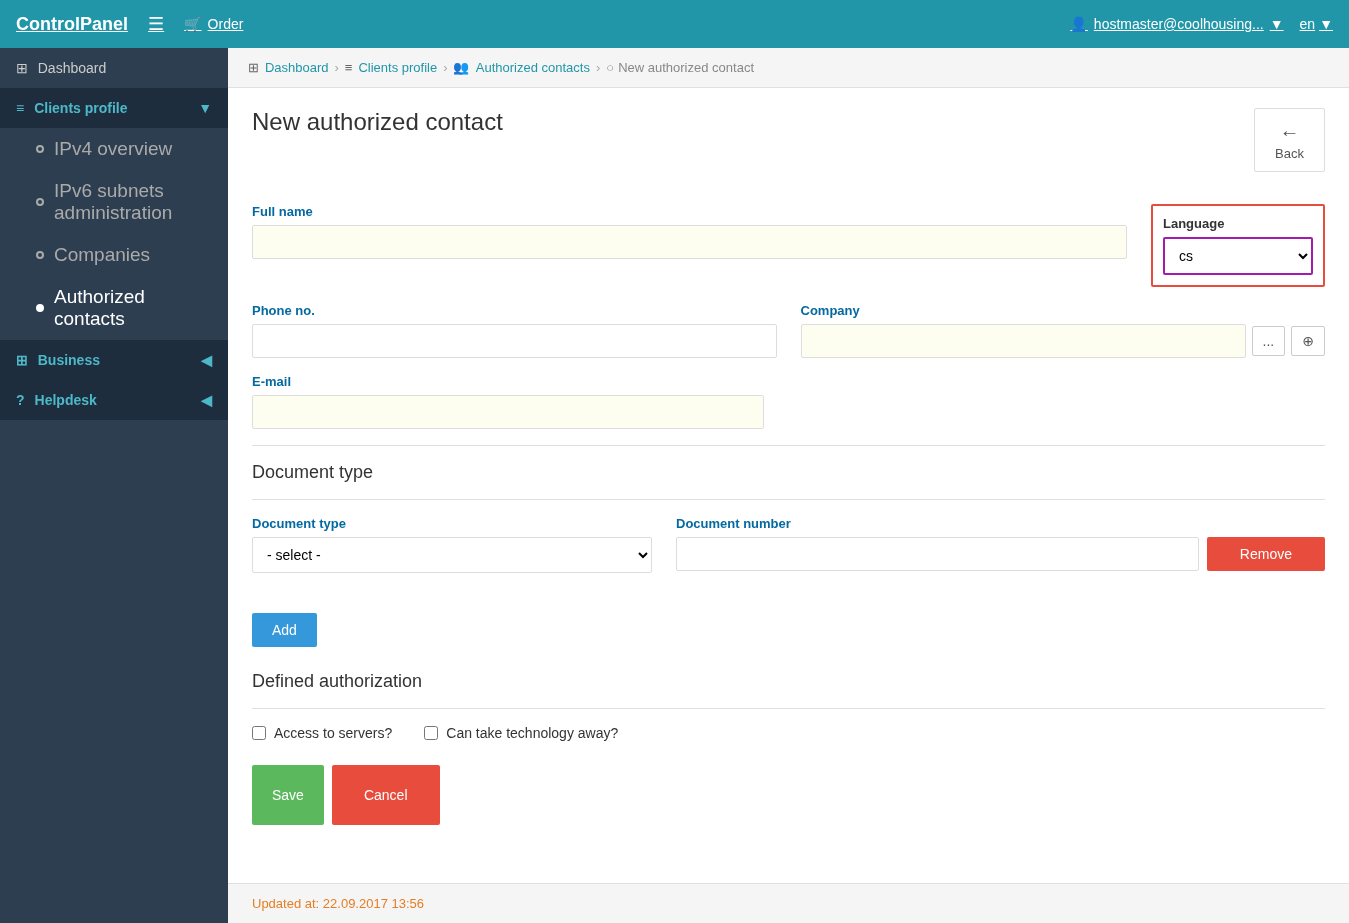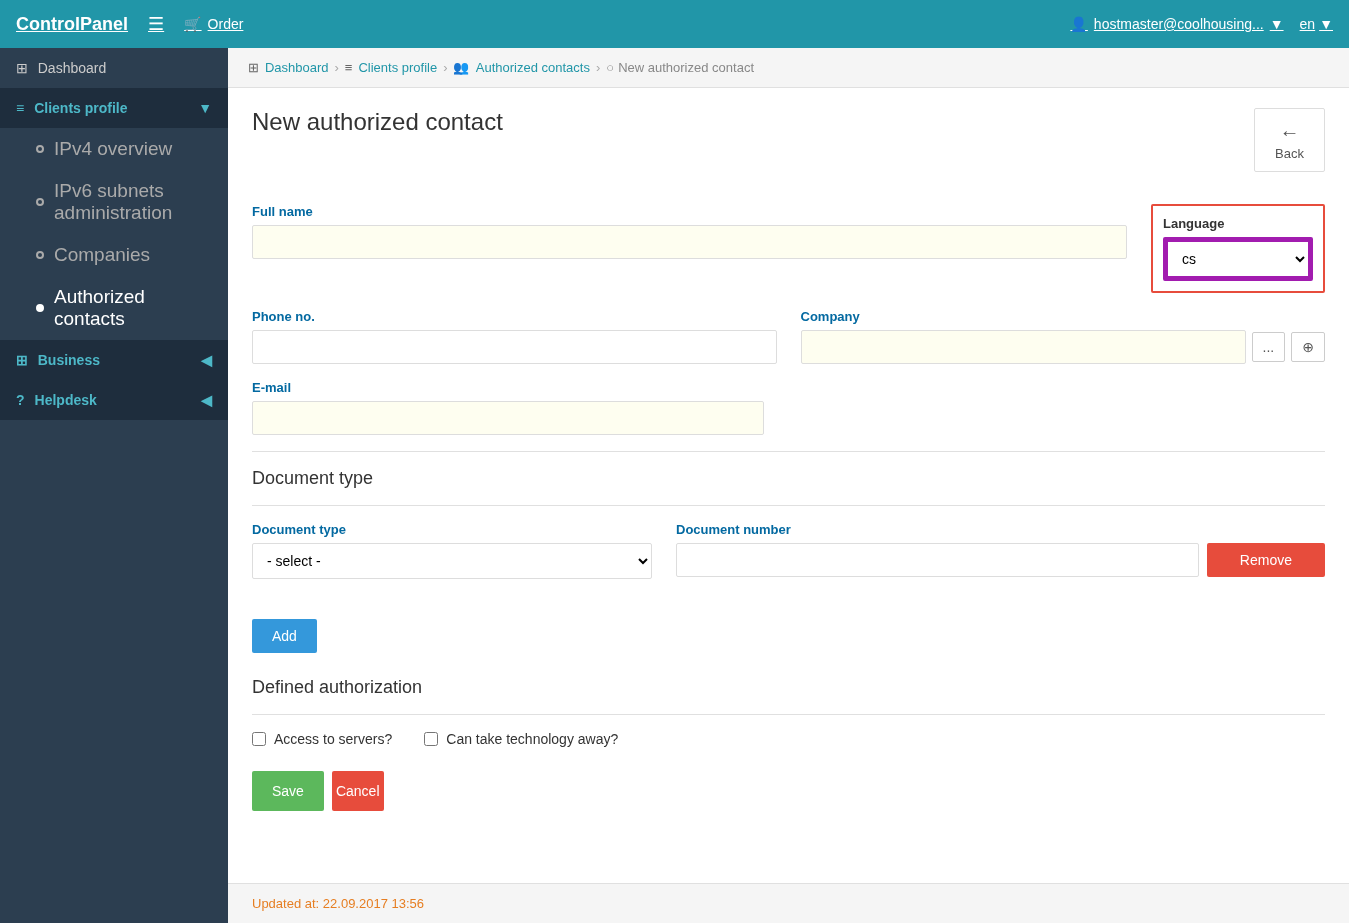--- a/index.html
+++ b/index.html
@@ -184,21 +184,21 @@
       display: inline-block;
       border-radius: 2px;
     }
     .language-label {
       font-weight: bold;
       font-size: 13px;
       color: #333;
       margin-bottom: 6px;
     }
     .language-select {
-      border: 5px solid #a21caf;
+      border: 2px solid #a21caf;
       padding: 8px 10px;
       font-size: 14px;
       background: white;
       border-radius: 2px;
       width: 150px;
       cursor: pointer;
     }
 
     
     .section-divider {
@@ -286,30 +286,30 @@
     
     .action-row {
       display: flex;
       gap: 8px;
       margin-top: 16px;
     }
     .btn-save {
       background: #5cb85c;
       color: white;
       border: none;
-      padding: 12px 20px;
+      padding: 22px 20px;
       cursor: pointer;
       border-radius: 2px;
       font-size: 14px;
     }
     .btn-cancel {
       background: #e74c3c;
       color: white;
       border: none;
-      padding: 9px 4px;
+      padding: 9px 32px;
       cursor: pointer;
       border-radius: 2px;
       font-size: 14px;
     }
 
     
     .footer {
       background: #f5f5f5;
       padding: 12px 24px;
       color: #e67e22;

